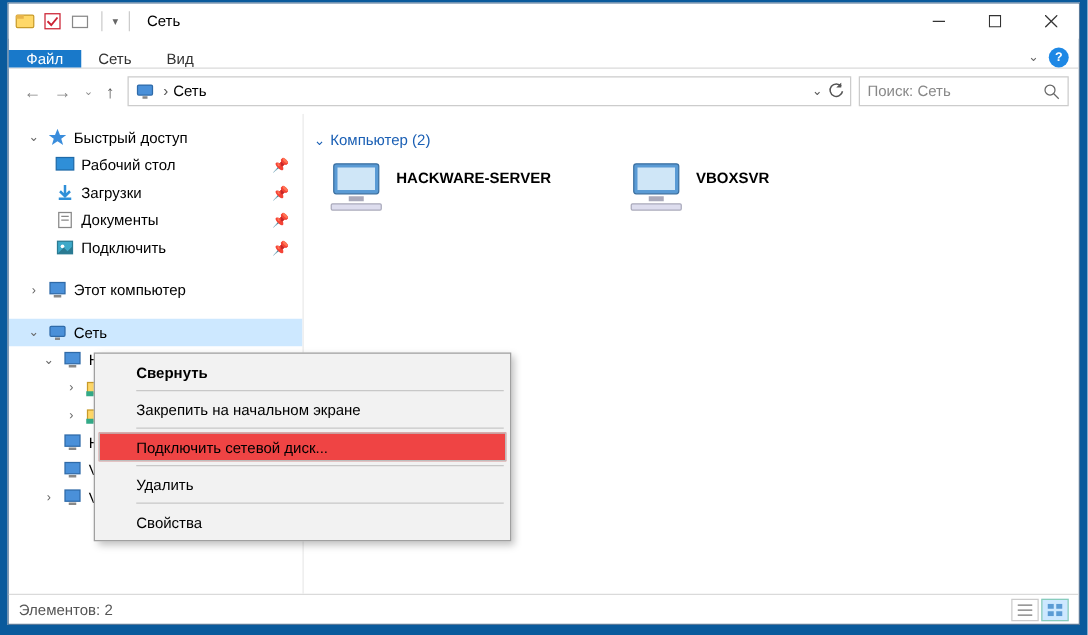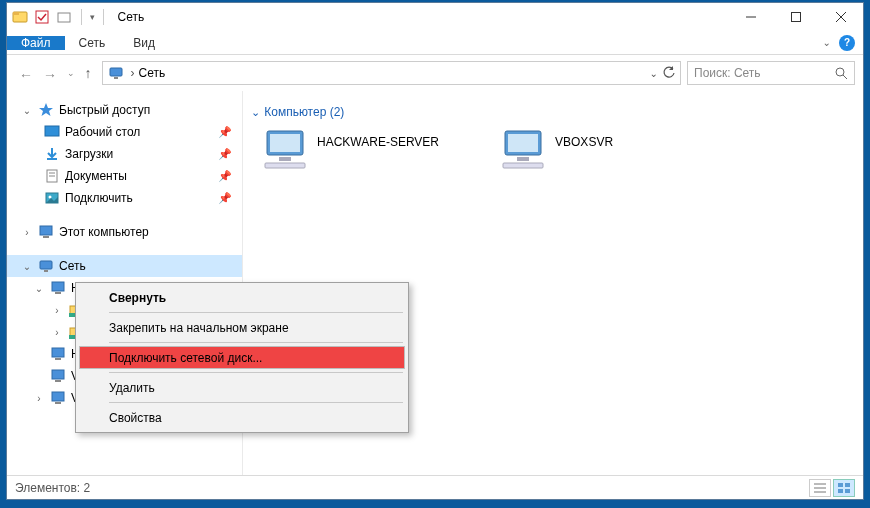--- a/index.html
+++ b/index.html
@@ -9,21 +9,21 @@
 
 .titlebar { height: 28px; display: flex; align-items: center; background: #fff; }
 .titlebar-left { display: flex; align-items: center; padding-left: 4px; gap: 4px; }
 .qat-icon { width: 18px; height: 18px; display: flex; align-items: center; justify-content: center; }
 .titlebar-sep { width: 1px; height: 16px; background: #ccc; margin: 0 4px; }
 .titlebar-title { margin-left: 6px; color: #000; }
 .titlebar-controls { margin-left: auto; display: flex; }
 .titlebar-btn { width: 45px; height: 28px; display: flex; align-items: center; justify-content: center; color: #333; }
 
 
-.ribbon { height: 24px; display: flex; align-items: center; border-bottom: 1px solid #dadada; }
+.ribbon { height: 24px; display: flex; align-items: flex-end; border-bottom: 1px solid #dadada; }
 .ribbon-tab { padding: 0 14px; display: flex; align-items: center; color: #333; cursor: default; }
 .ribbon-tab.file { background: #1979ca; color: #fff; }
 .ribbon-right { margin-left: auto; display: flex; align-items: center; padding-right: 8px; gap: 8px; }
 .help-icon { width: 16px; height: 16px; border-radius: 50%; background: #1e88e5; color: #fff; display: flex; align-items: center; justify-content: center; font-size: 10px; font-weight: bold; }
 
 
 .navbar { height: 36px; display: flex; align-items: center; padding: 4px 8px; gap: 6px; }
 .nav-arrows { display: flex; align-items: center; gap: 10px; padding: 0 4px; }
 .nav-arrow { color: #888; font-size: 14px; }
 .nav-arrow.up { color: #555; }
@@ -46,21 +46,21 @@
 .tree-item.selected { background: #cde8ff; }
 .expander { width: 12px; color: #666; font-size: 10px; text-align: center; }
 .ticon { width: 18px; height: 18px; display: flex; align-items: center; justify-content: center; }
 .pin { margin-left: auto; margin-right: 10px; color: #7a7a7a; font-size: 11px; }
 .tree-spacer { height: 12px; }
 
 
 .content { flex: 1; padding: 10px 6px; }
 .group-header { display: flex; align-items: center; color: #1a5fb4; padding: 4px 2px 10px 2px; font-size: 13px; }
 .group-header .chev { margin-right: 4px; font-size: 11px; }
-.comps { display: flex; gap: 60px; padding-left: 12px; }
+.comps { display: flex; gap: 60px; padding-left: 12px; font-weight: bold; }
 .comp { display: flex; align-items: flex-start; gap: 8px; }
 .comp-icon { width: 48px; height: 42px; }
 .comp-label { padding-top: 6px; color: #000; }
 
 
 .statusbar { height: 24px; border-top: 1px solid #dadada; display: flex; align-items: center; padding: 0 8px; color: #555; }
 .status-right { margin-left: auto; display: flex; gap: 2px; }
 .view-btn { width: 22px; height: 18px; border: 1px solid #ccc; display: flex; align-items: center; justify-content: center; font-size: 10px; color: #555; }
 .view-btn.active { background: #cde8ff; border-color: #8cb; }
 

